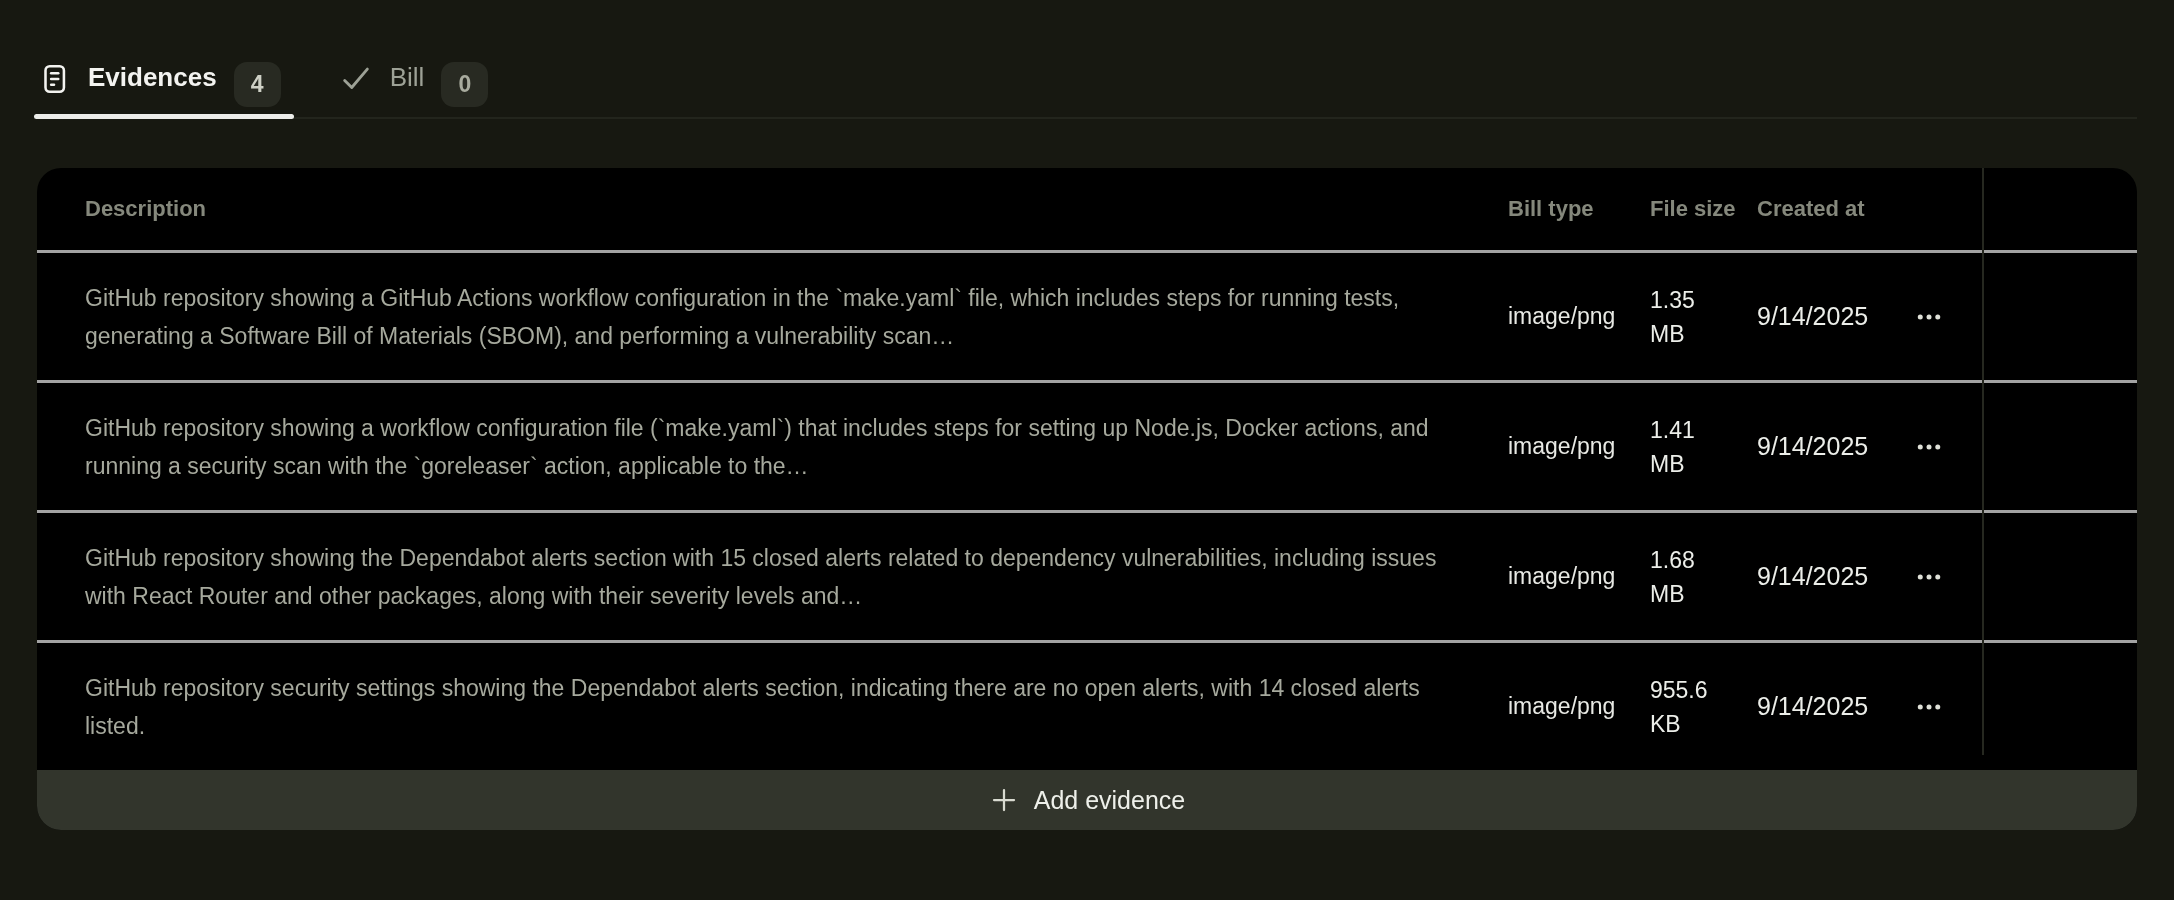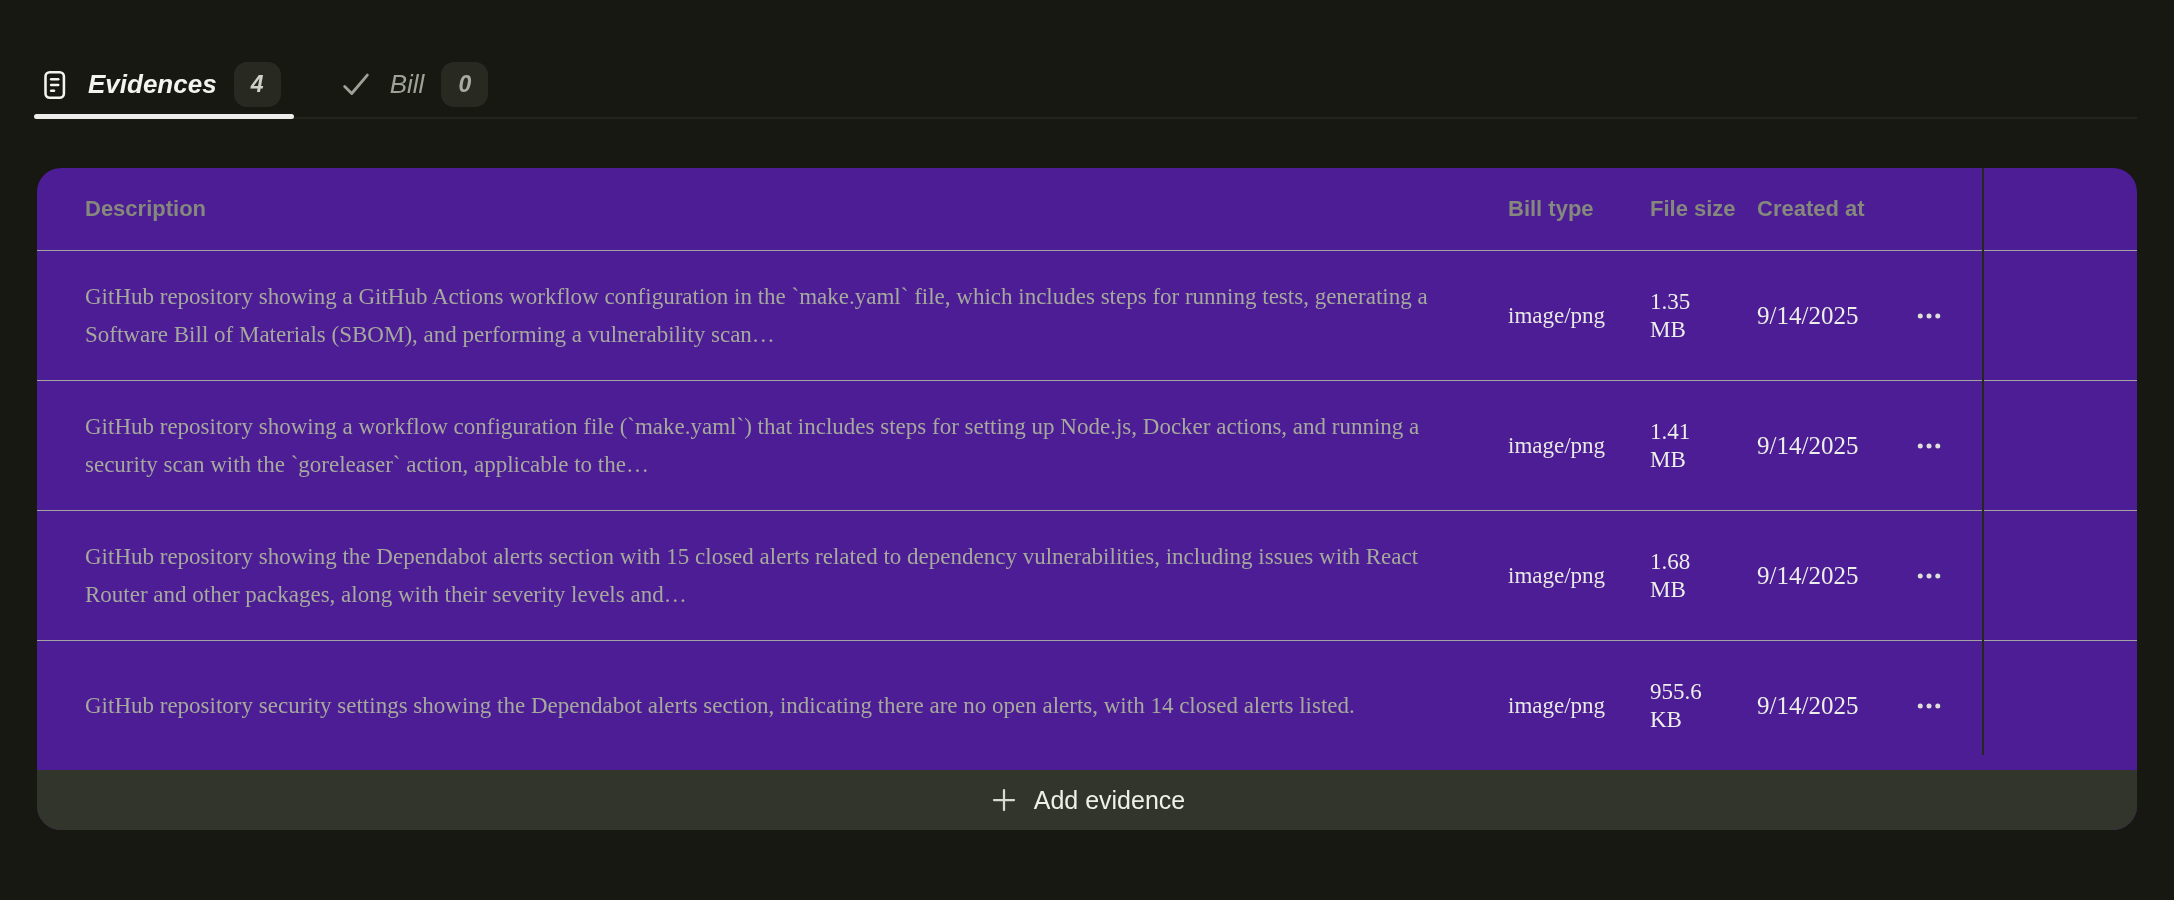--- a/index.html
+++ b/index.html
@@ -16,28 +16,27 @@
     margin: 0 37px;
     height: 119px;
     padding-top: 52px;
     display: flex;
     align-items: center;
     gap: 58px;
     border-bottom: 2px solid #23251d;
   }
   .tab {
     display: flex;
-    align-items: center;
+    align-items: flex-start;
     gap: 17px;
     color: #9da196;
     font-size: 26px;
     font-weight: 500;
     cursor: pointer;
     white-space: nowrap;
-    font-style: italic;
   }
   .tab.active { color: #f3f3f0; font-weight: 700; }
   .tab .t-icon { width: 34px; height: 34px; display: block; flex: 0 0 auto; }
   .tab .t-icon svg { width: 100%; height: 100%; display: block; }
   .badge {
     min-width: 47px;
     height: 45px;
     padding: 0 13px;
     border-radius: 13px;
     background: #282a22;
@@ -56,54 +55,53 @@
     width: 260px;
     height: 5px;
     border-radius: 4px;
     background: #ecedea;
   }
 
   
   .card {
     position: relative;
     margin: 49px 37px 0;
-    background: #4c1d95;
+    background: #000000;
     border-radius: 24px;
     overflow: hidden;
   }
   .trow {
     display: grid;
     grid-template-columns: 1fr 142px 107px 150px 75px;
     padding: 0 155px 0 48px;
     align-items: center;
   }
   .thead {
     height: 82px;
     color: #85887c;
     font-size: 22px;
     font-weight: 700;
   }
   .tbody-row {
     min-height: 130px;
-    border-top: 1px solid #a3a3a3;
+    border-top: 3px solid #a3a3a3;
     cursor: pointer;
-    font-family: Liberation Serif, serif;
   }
   .cell-desc {
     color: #a6a99d;
     font-size: 23px;
     line-height: 38px;
     padding-right: 60px;
     display: -webkit-box;
     -webkit-line-clamp: 2;
     -webkit-box-orient: vertical;
     overflow: hidden;
   }
   .cell-type { color: #e8e9e4; font-size: 23px; }
-  .cell-size { color: #eceee9; font-size: 23px; line-height: 28px; padding-right: 26px; word-spacing: 2px; }
+  .cell-size { color: #eceee9; font-size: 23px; line-height: 34px; padding-right: 26px; word-spacing: 2px; }
   .cell-date { color: #eceee9; font-size: 25px; }
   .cell-actions { display: flex; justify-content: flex-start; }
   .menu-btn {
     width: 44px; height: 44px;
     display: flex; align-items: center; justify-content: center;
     background: transparent; border: 0; cursor: pointer;
     color: #dfe1d8;
   }
   .menu-btn svg { width: 30px; height: 30px; display: block; }
 

